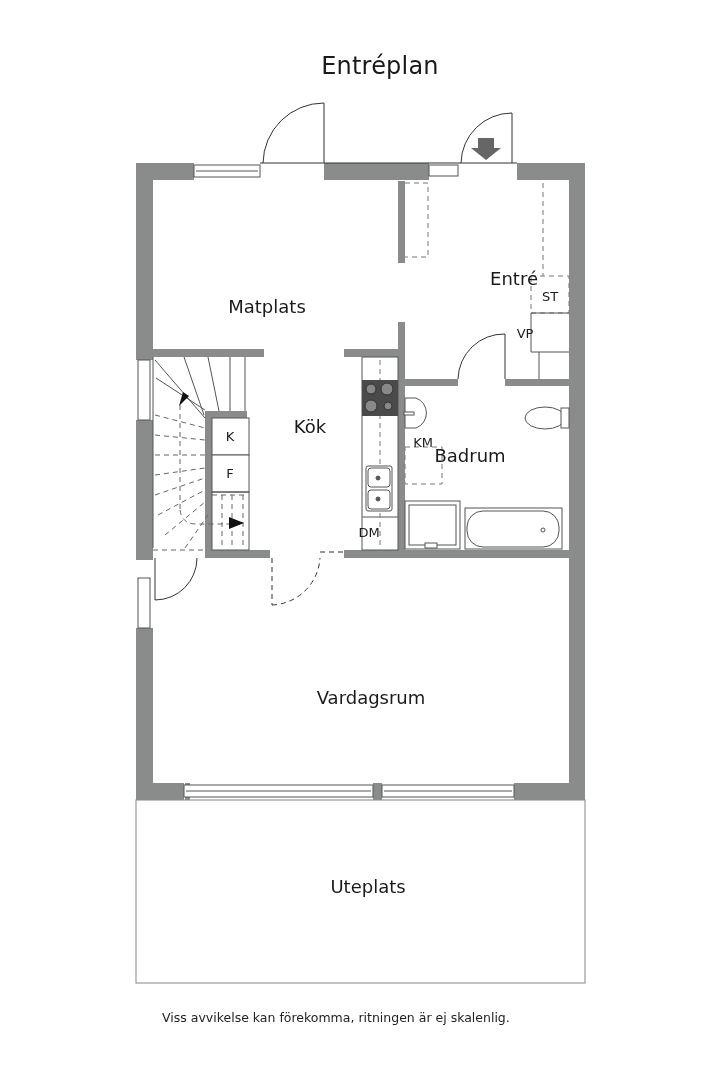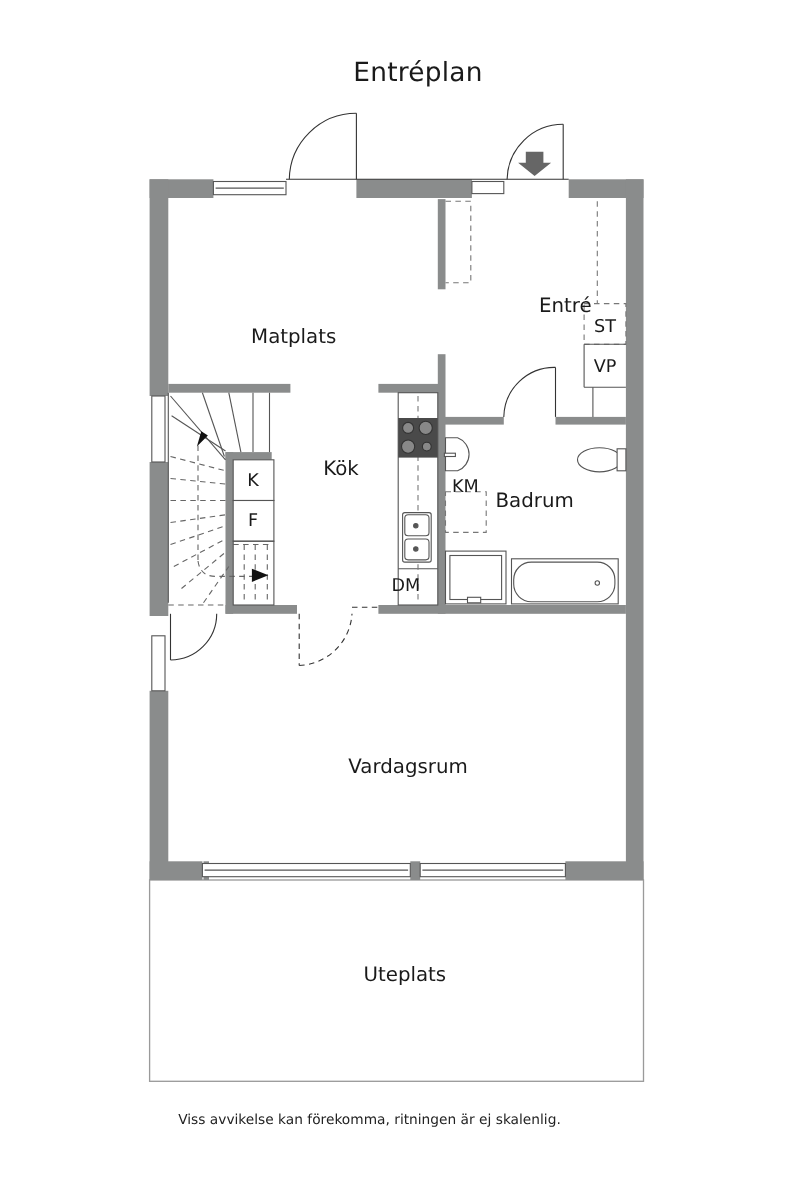--- a/index.html
+++ b/index.html
@@ -2,21 +2,21 @@
 <html><head>
   <meta charset="utf-8">
   <style>
     html, body { margin: 0; padding: 0; background: #ffffff; }
     body { width: 720px; height: 1080px; position: relative; overflow: hidden;
            font-family: "DejaVu Sans", sans-serif; color: #1a1a1a; }
     .title { position: absolute; top: 52px; left: 0; width: 720px; text-align: center;
              font-size: 24px; letter-spacing: 0.2px; margin-left: 20px; }
     .plan { position: absolute; left: 0; top: 0; }
     .room-label { position: absolute; font-size: 18px; transform: translate(-50%, -50%); white-space: nowrap; }
-    .fix-label { position: absolute; font-size: 16px; transform: translate(-50%, -50%); white-space: nowrap; text-align: center; }
+    .fix-label { position: absolute; font-size: 13px; transform: translate(-50%, -50%); white-space: nowrap; text-align: center; }
     .footnote { position: absolute; left: 134px; top: 1010px; font-size: 12.5px; color: #222; margin-left: 28px; }
   </style>
 </head>
 <body>
 
 <div class="title">Entréplan</div>
 
 <svg class="plan" width="720" height="1080" viewBox="0 0 720 1080">
 
   <rect x="136" y="800" width="449" height="183" fill="none" stroke="#9a9a9a" stroke-width="1.2"></rect>
@@ -160,24 +160,24 @@
     <rect x="467" y="511" width="92" height="36" rx="16"></rect>
     <circle cx="543" cy="530" r="2"></circle>
     <rect x="425" y="543" width="12" height="5"></rect>
   </g>
   <rect x="405" y="447" width="37" height="37" fill="none" stroke="#777" stroke-width="1" stroke-dasharray="5 4"></rect>
 </svg>
 
 <div class="room-label" style="left:267px;top:259px;margin-top:47px;">Matplats</div>
 <div class="room-label" style="left:484px;top:278px;margin-left:30px;">Entré</div>
 <div class="room-label" style="left:310px;top:426px;">Kök</div>
-<div class="room-label" style="left:486px;top:455px;">Badrum</div>
+<div class="room-label" style="left:470px;top:455px;">Badrum</div>
 <div class="room-label" style="left:371px;top:697px;">Vardagsrum</div>
 <div class="room-label" style="left:368px;top:886px;">Uteplats</div>
 
 <div class="fix-label" style="left:550px;top:296px;">ST</div>
-<div class="fix-label" style="left:550px;top:333px;">VP</div>
+<div class="fix-label" style="left:525px;top:333px;">VP</div>
 <div class="fix-label" style="left:230px;top:436px;">K</div>
 <div class="fix-label" style="left:230px;top:473px;">F</div>
 <div class="fix-label" style="left:423px;top:442px;">KM</div>
 <div class="fix-label" style="left:369px;top:532px;">DM</div>
 
 <div class="footnote">Viss avvikelse kan förekomma, ritningen är ej skalenlig.</div>
 
 </body></html>

